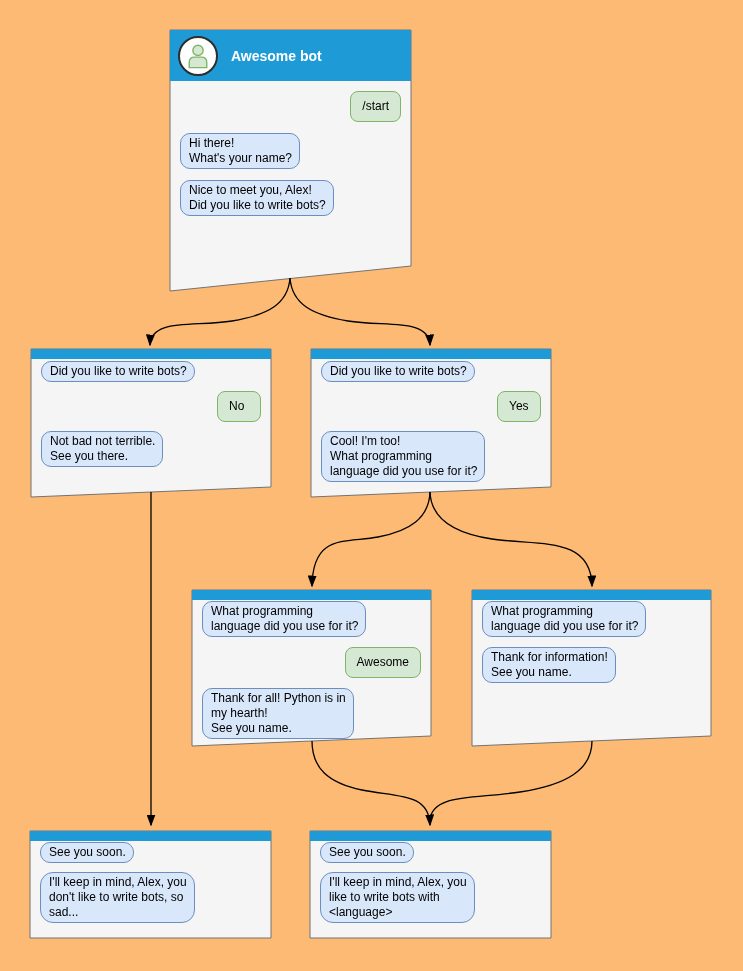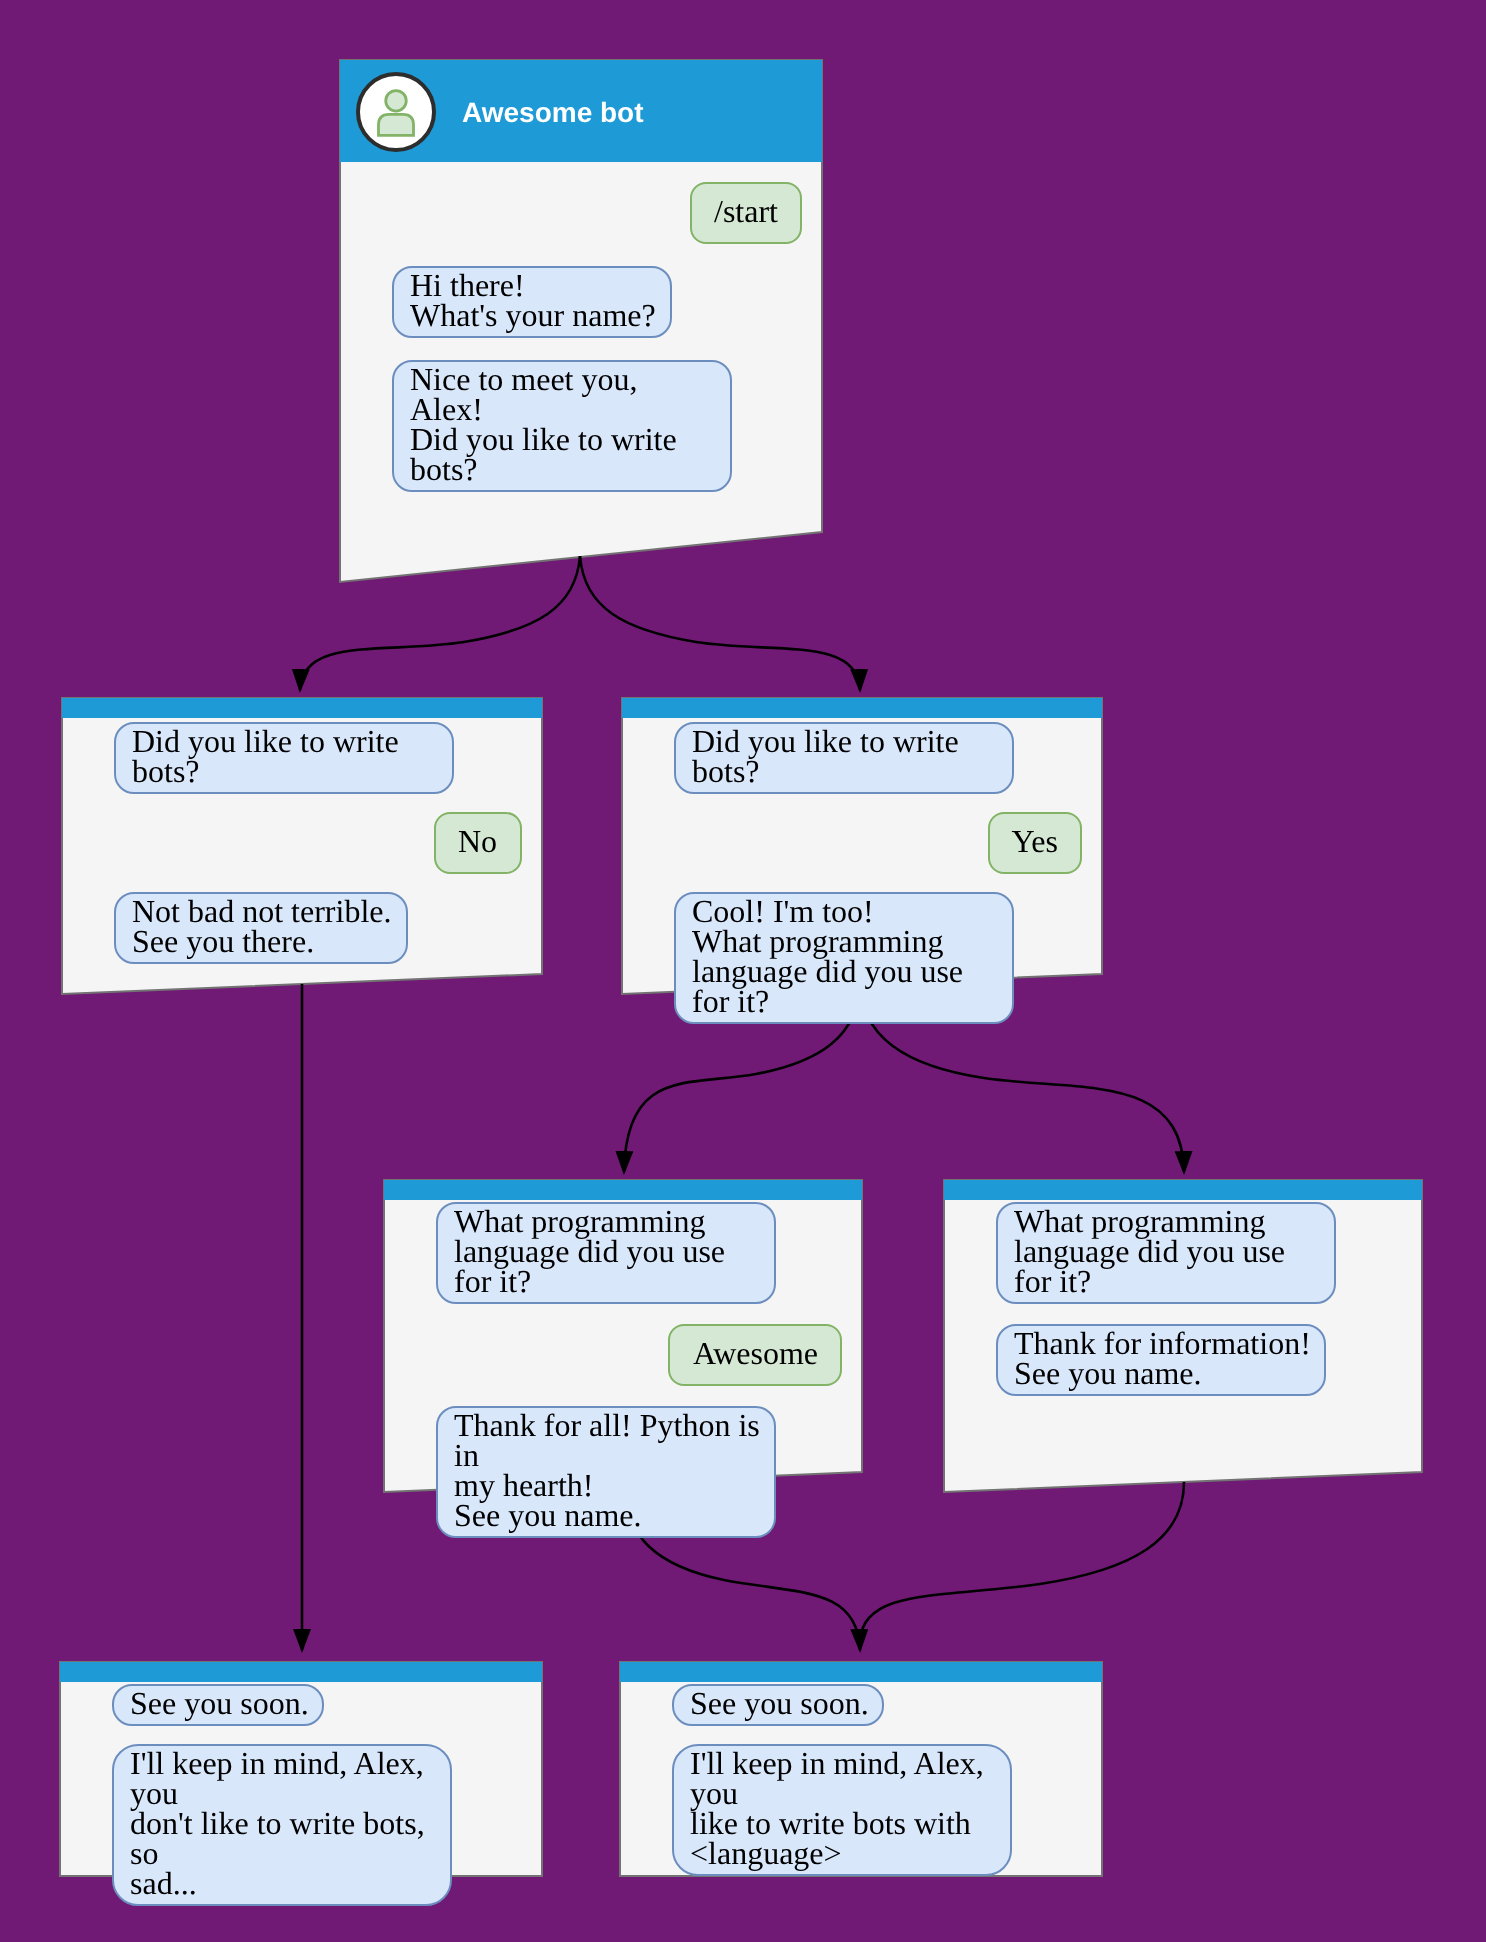--- a/index.html
+++ b/index.html
@@ -1,21 +1,21 @@
 <!DOCTYPE html>
 <html style="--header-bar: #1e9bd7; --card-fill: #f5f5f5; --card-stroke: #737373; --bot-fill: #d9e7fb; --bot-stroke: #6c8ebf; --user-fill: #d5e8d4; --user-stroke: #82b366; --arrow: #000000;"><head>
 <meta charset="utf-8">
 <style>
   html, body { margin: 0; padding: 0; background: #ffffff; }
   .canvas {
     position: relative;
     width: 743px;
     height: 971px;
     font-family: "Liberation Sans", sans-serif;
-    background: #701a75;
+    background: #fdba74;
     overflow: hidden;
   }
   svg.layer {
     position: absolute;
     left: 0; top: 0;
     width: 743px; height: 971px;
     z-index: 0;
   }
   .card-shape {
     fill: var(--card-fill, #f5f5f5);
@@ -67,31 +67,30 @@
     display: flex;
     flex-direction: column;
     padding: 0 10px;
     box-sizing: border-box;
   }
   .card-body.pt10 { padding-top: 10px; gap: 11px; }
   .card-body.pt2  { padding-top: 2px;  gap: 9px;  }
   .card-body.pt1  { padding-top: 1px;  gap: 10px; }
   .card-body.pt1s { padding-top: 1px;  gap: 9px;  }
   .row { display: flex; }
-  .row.left  { justify-content: flex-start; margin-left: 16px; }
+  .row.left  { justify-content: flex-start; }
   .row.right { justify-content: flex-end; }
   .bubble {
     white-space: pre-line;
-    font-size: 16px;
+    font-size: 12px;
     line-height: 15px;
     color: #000000;
     border-radius: 10px;
     box-sizing: border-box;
     max-width: 170px;
-    font-family: Liberation Serif, serif;
   }
   .bubble.blue {
     background: var(--bot-fill, #dae8fc);
     border: 1px solid var(--bot-stroke, #6c8ebf);
     padding: 2px 7px 2px 8px;
   }
   .bubble.green {
     background: var(--user-fill, #d5e8d4);
     border: 1px solid var(--user-stroke, #82b366);
     padding: 7px 11px;

